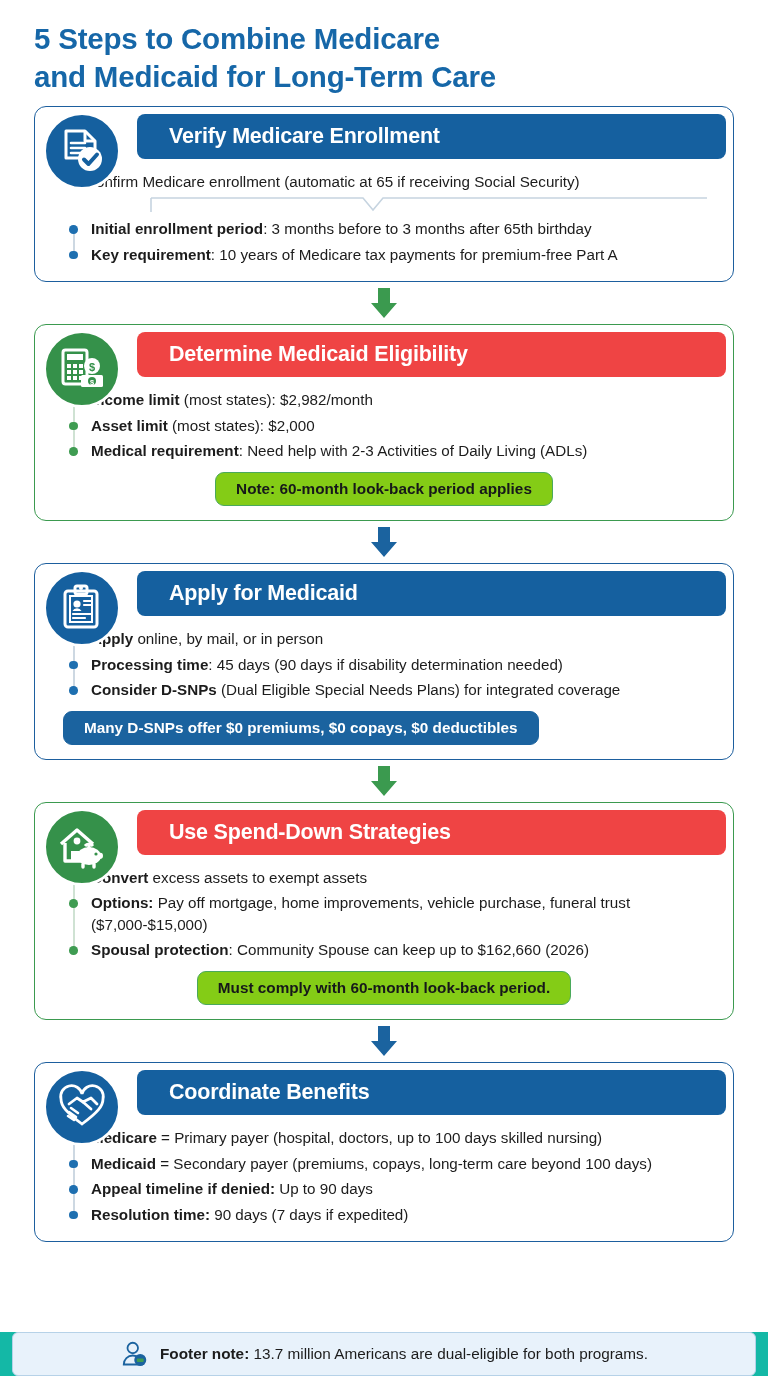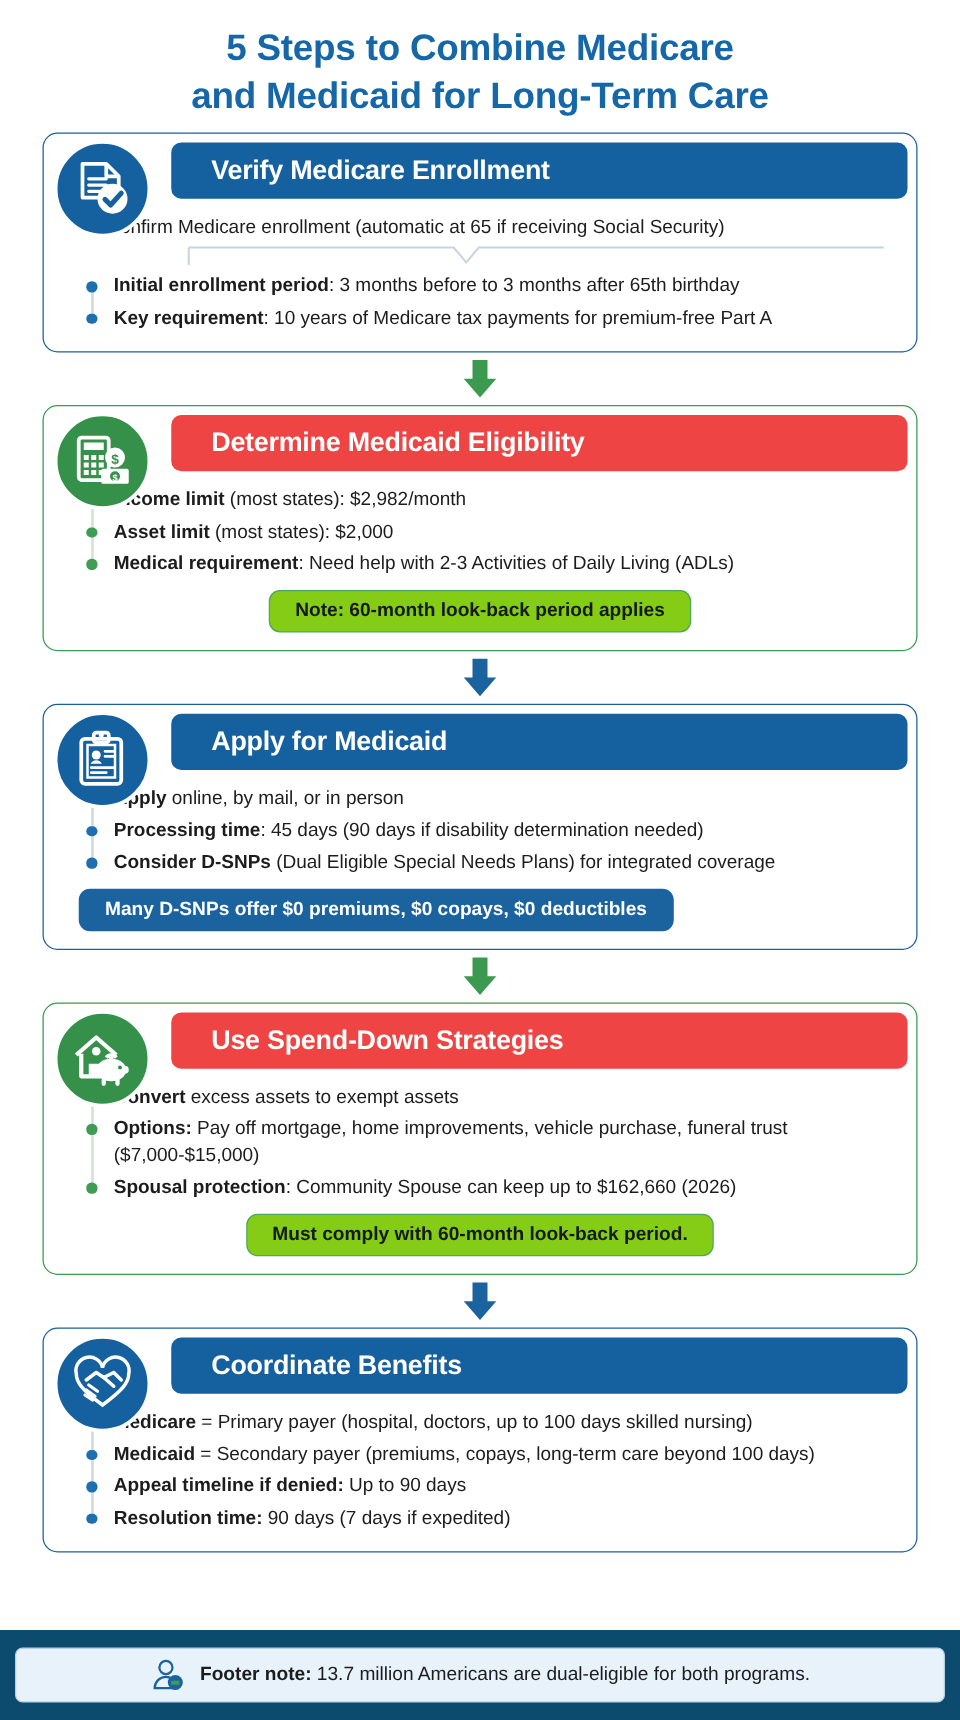--- a/index.html
+++ b/index.html
@@ -6,21 +6,21 @@
   html, body {
     width: 768px; height: 1376px;
     background: #ffffff;
     font-family: "Liberation Sans", sans-serif;
   }
   body { position: relative; overflow: hidden; }
 
   .page { width: 768px; height: 1376px; position: relative; padding: 0; background: #fff; }
 
   
-  .title-wrap { padding: 20px 34px 10px; text-align: center; }
+  .title-wrap { padding: 20px 34px 10px; }
   .title-line {
     font-size: 29.5px; font-weight: bold; color: #1667a8;
     letter-spacing: -0.2px; line-height: 1.29;
   }
 
   
   .steps { padding: 0 34px; }
 
   .step { position: relative; margin-bottom: 0; }
 
@@ -110,22 +110,22 @@
   }
   .callout-row.left { justify-content: flex-start; padding-left: 14px; }
 
   
   .arrow-wrap { height: 42px; display: flex; align-items: center; justify-content: center; }
   .arrow { width: 34px; height: 34px; }
 
   
   .footer {
     position: absolute; left: 0; right: 0; bottom: 0;
-    height: 72px;
-    background: #0c4a6e;
+    height: 44px;
+    background: #14b8a6;
     display: flex; align-items: center; justify-content: center;
   }
   .footer-inner {
     background: #e8f2fb;
     border: 1px solid #b6d2e8;
     border-radius: 6px;
     width: 744px; height: 44px;
     display: flex; align-items: center; justify-content: center;
     gap: 10px;
   }

